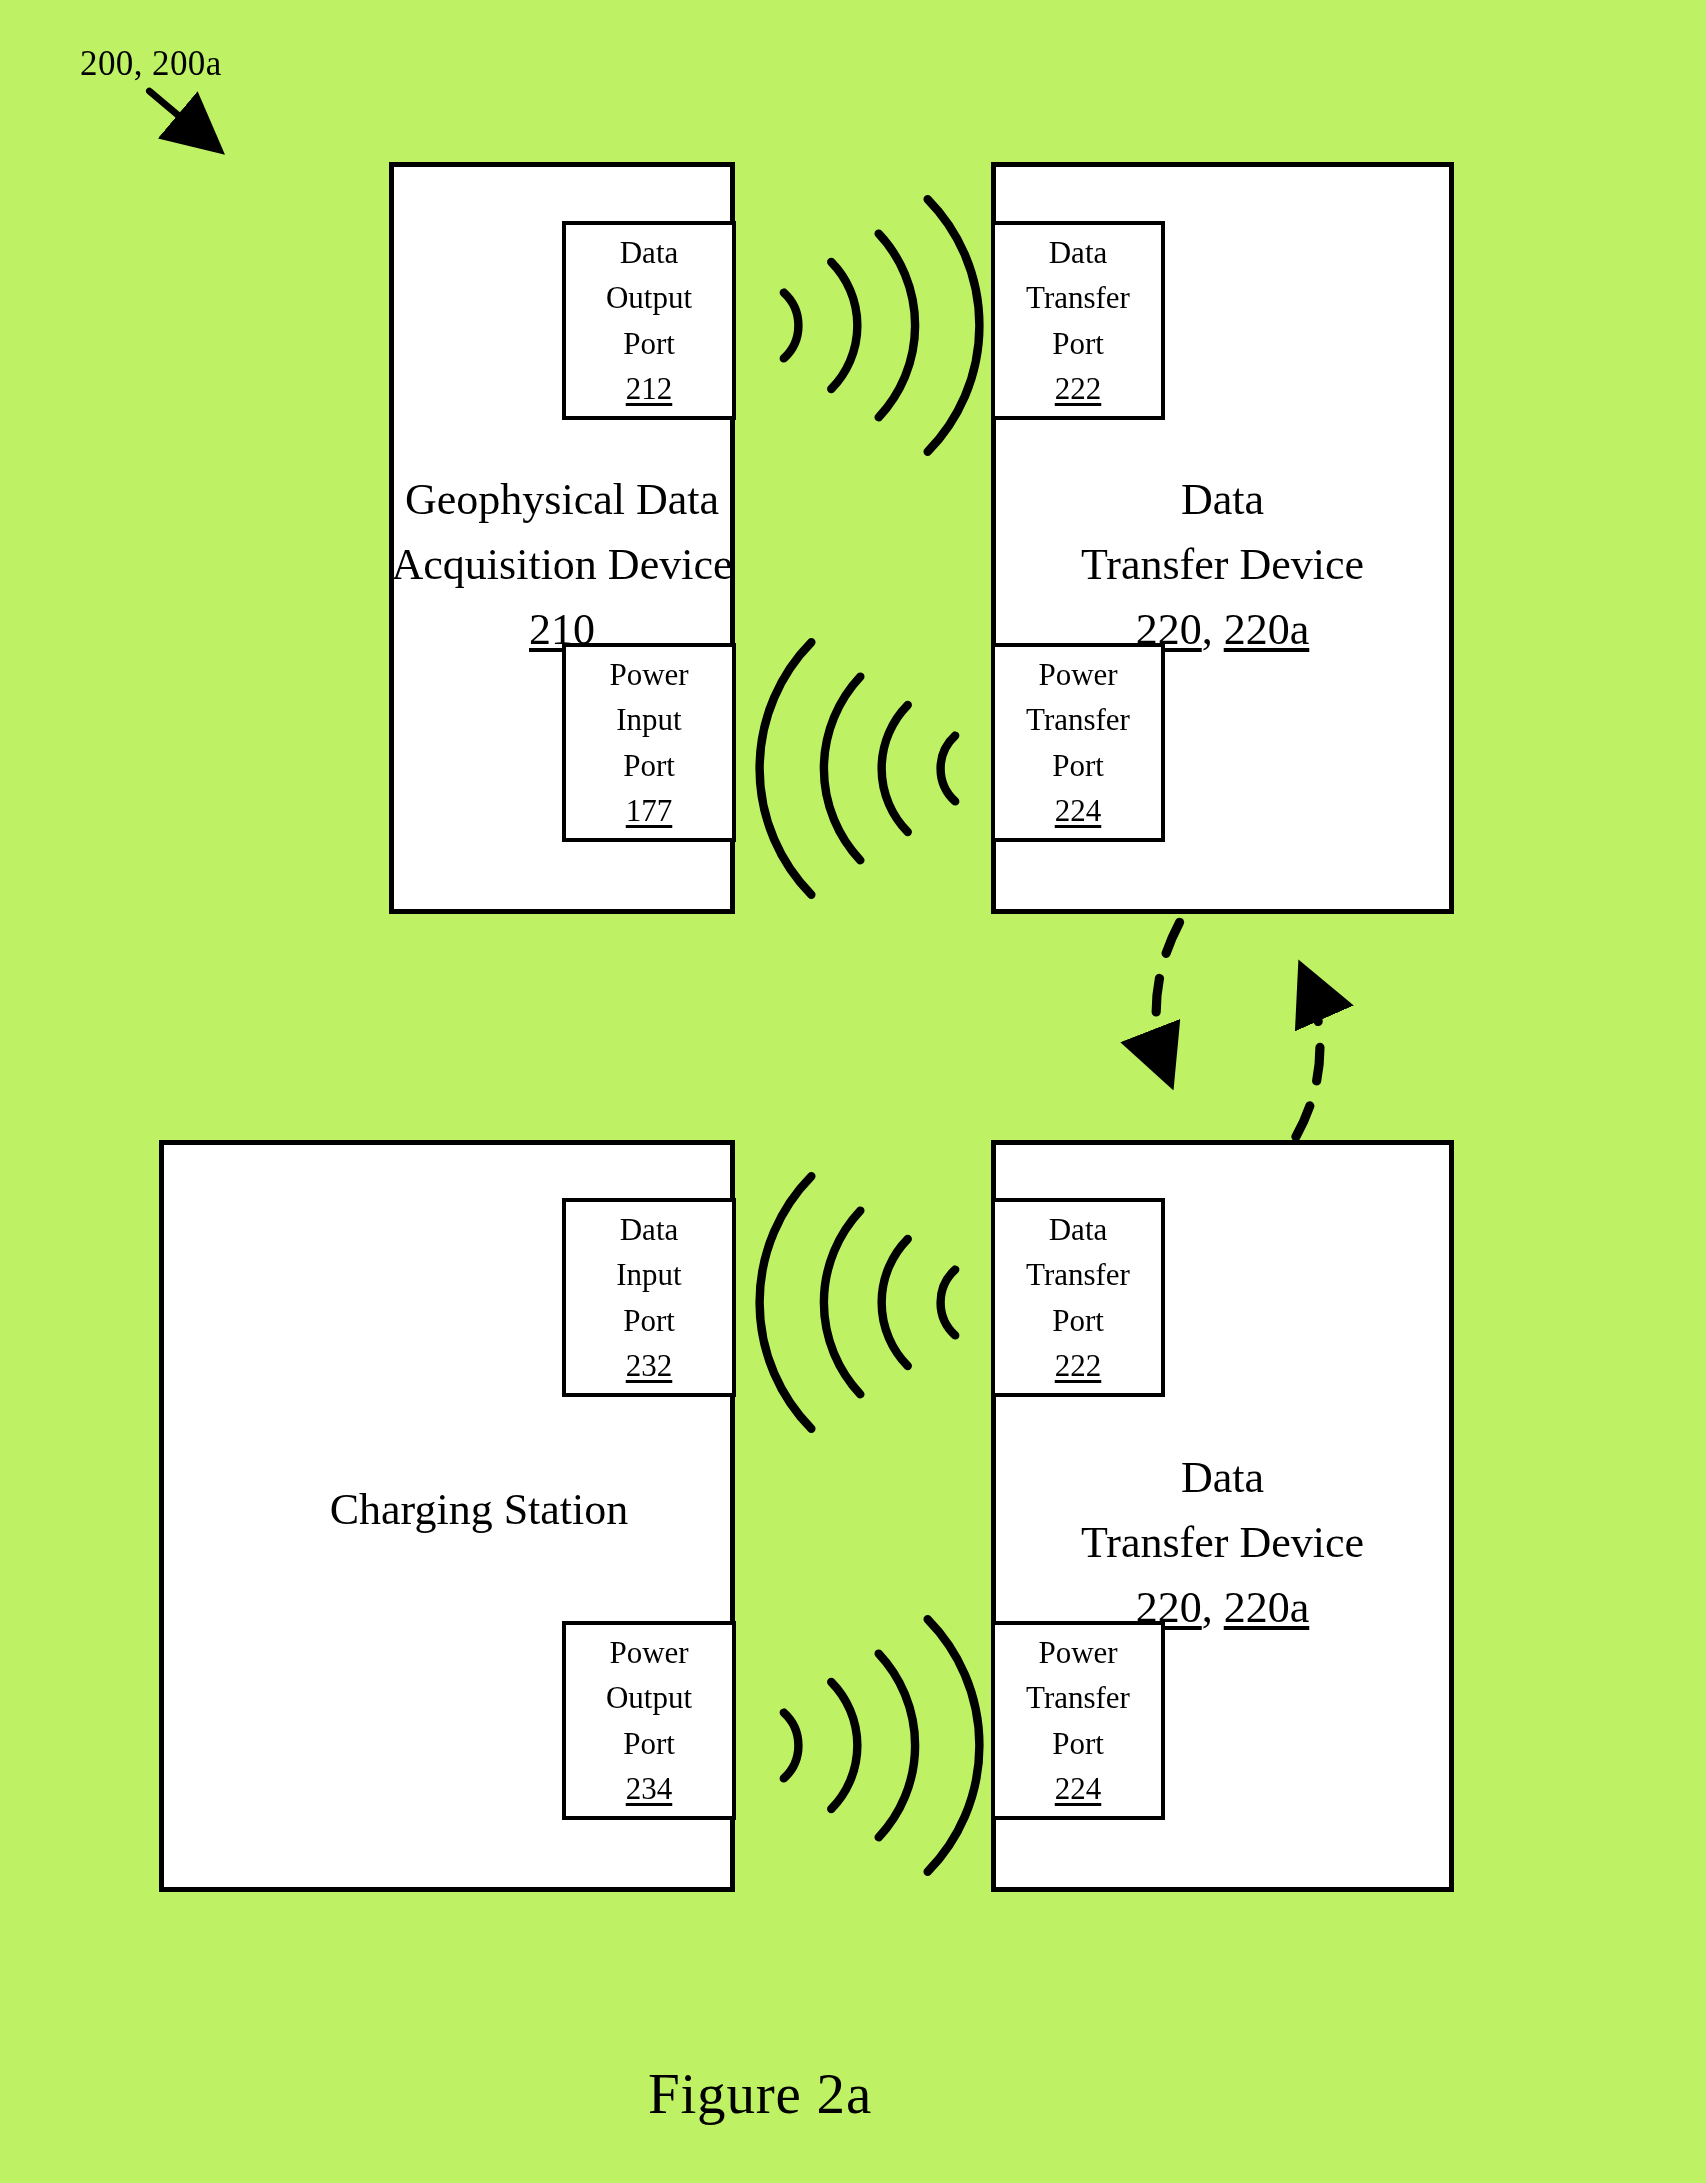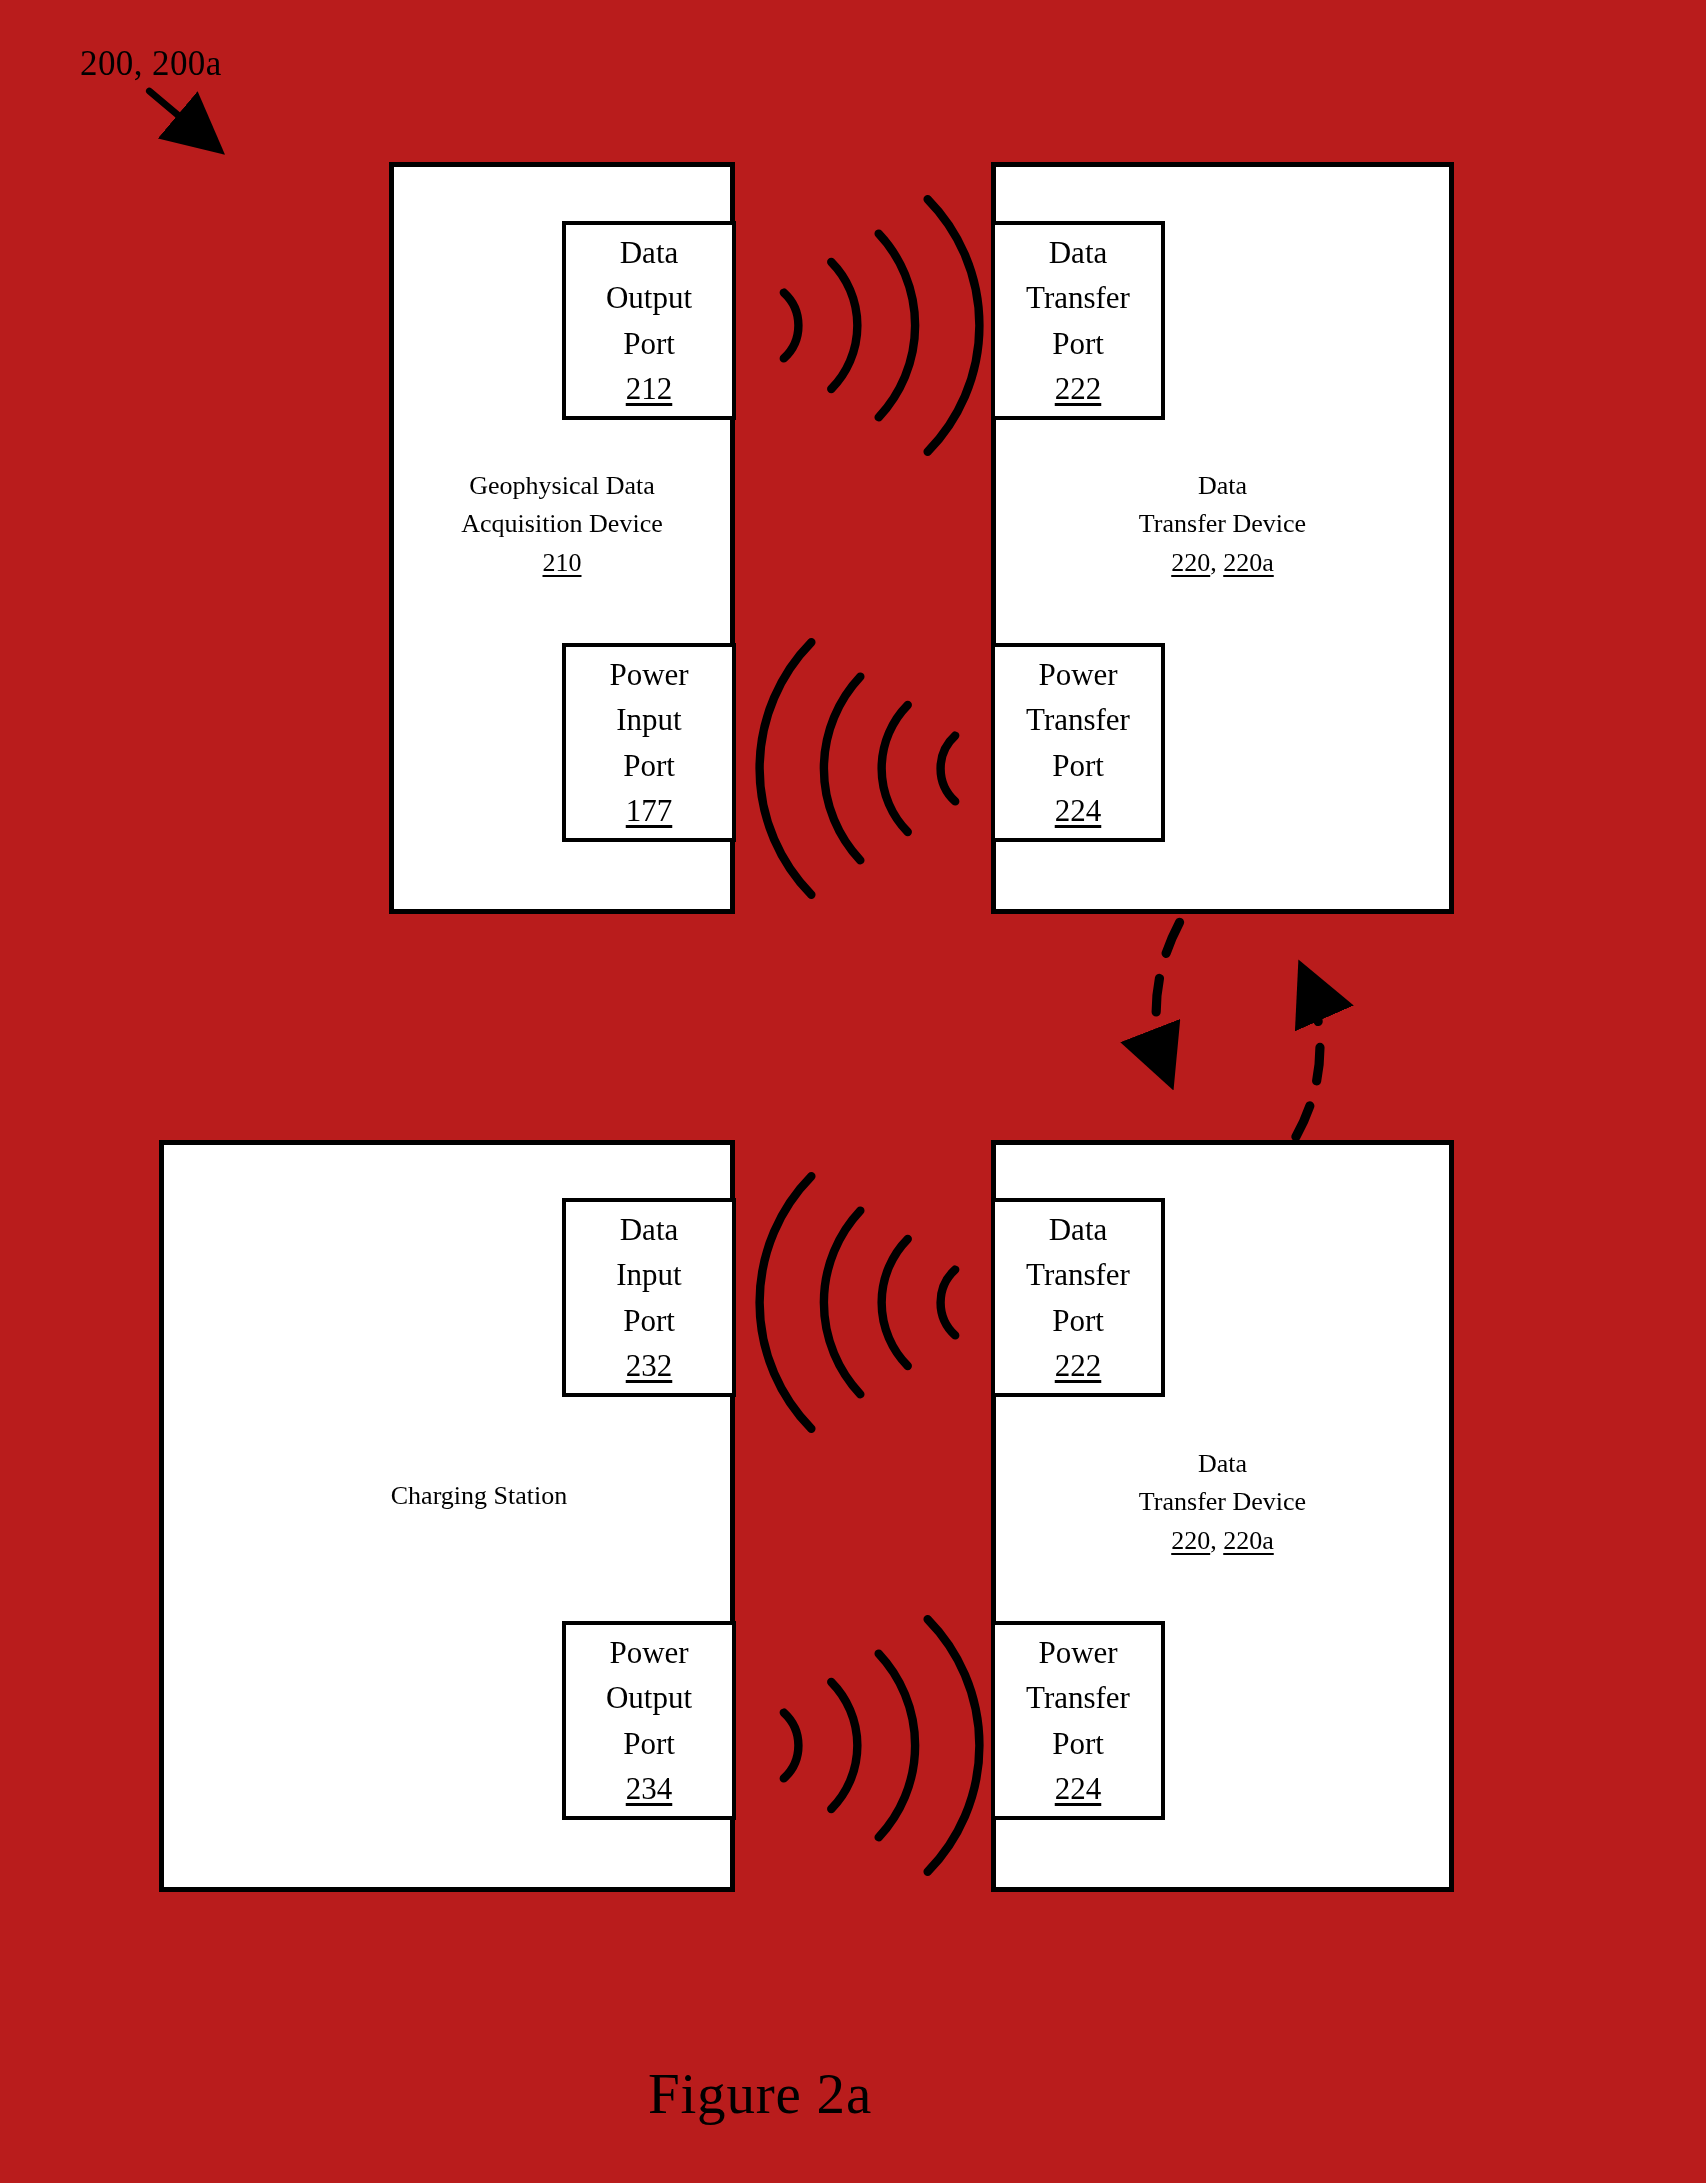--- a/index.html
+++ b/index.html
@@ -9,21 +9,21 @@
     background: #ffffff;
   }
   body {
     font-family: "Liberation Serif", "DejaVu Serif", serif;
     color: #000000;
   }
   #page {
     position: relative;
     width: 1706px;
     height: 2183px;
-    background: #b91c1c;
+    background: #bef264;
     overflow: hidden;
   }
 
   
   .abs { position: absolute; }
 
   
   #ref-label {
     left: 80px;
     top: 44px;
@@ -52,21 +52,21 @@
     font-size: 31px;
     line-height: 1.46;
     z-index: 3;
   }
   .port-box .ln { display: block; white-space: nowrap; }
   .port-box .num { text-decoration: underline; text-underline-offset: 3.8px; text-align: center; }
 
   
   .device-title {
     text-align: center;
-    font-size: 26px;
+    font-size: 44px;
     line-height: 1.48;
     white-space: nowrap;
     z-index: 2;
   }
   .device-title .ln { display: block; }
   .device-title .num { text-decoration: underline; text-underline-offset: 3.8px; }
 
   
   .signal-group { z-index: 4; }
   .signal-group svg { display: block; overflow: visible; }

